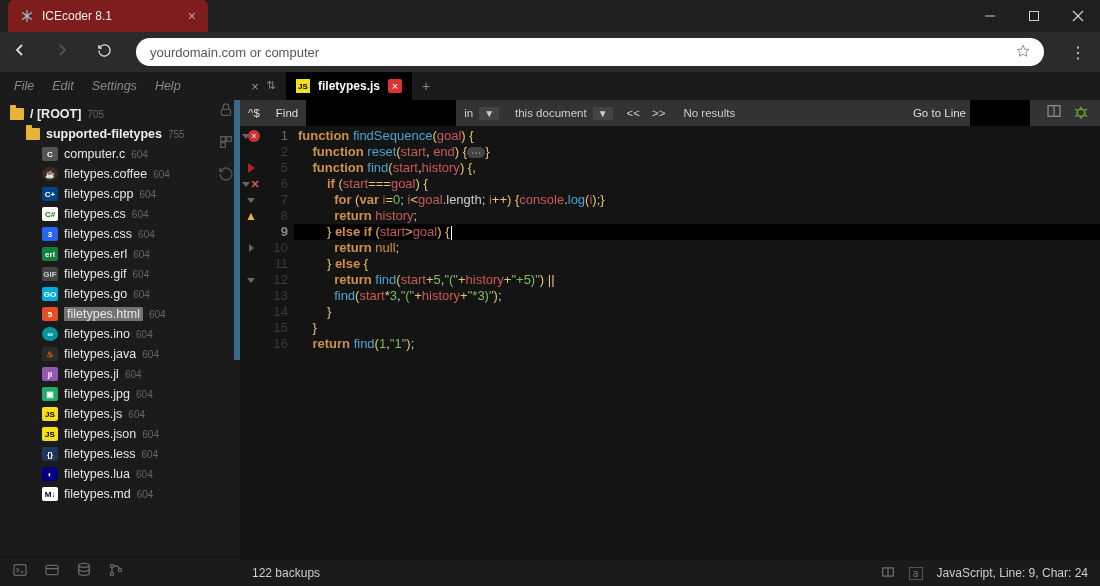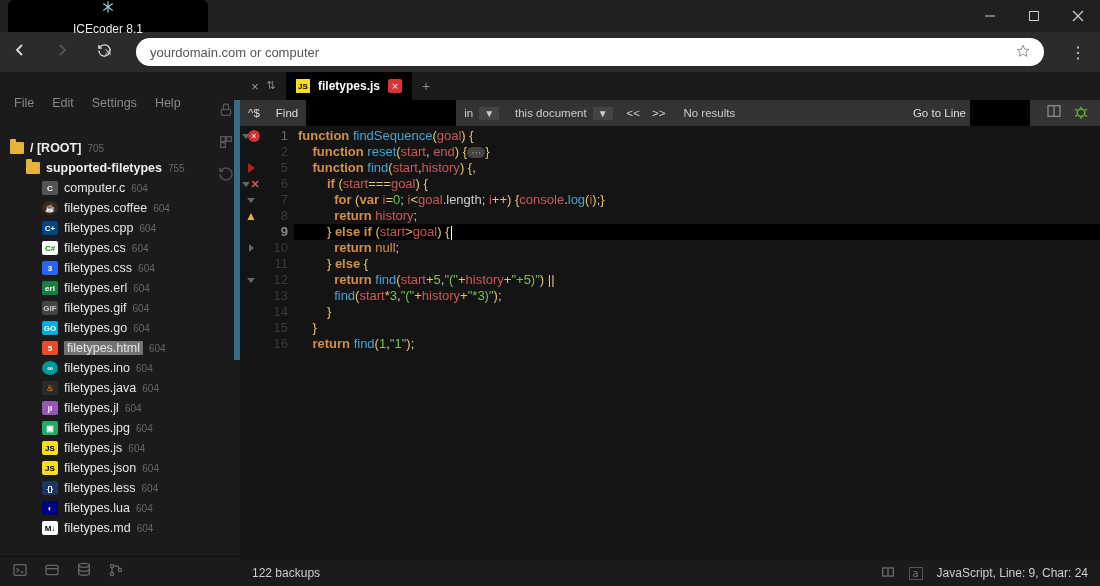--- a/index.html
+++ b/index.html
@@ -1,40 +1,40 @@
 <!DOCTYPE html>
 <html><head>
 <meta charset="utf-8">
 <style>
 * { margin: 0; padding: 0; box-sizing: border-box; font-family: "Segoe UI", Arial, sans-serif; }
 body { width: 1100px; height: 586px; background: #202020; color: #ccc; overflow: hidden; position: relative; }
 
 
 .titlebar { height: 32px; background: #202020; display: flex; align-items: center; }
-.tab-app { display: flex; align-items: center; gap: 8px; padding: 0 12px; height: 32px; background: #000000; border-top-left-radius: 6px; border-top-right-radius: 6px; margin-left: 8px; min-width: 200px; flex-direction: column; }
+.tab-app { display: flex; align-items: center; gap: 8px; padding: 0 12px; height: 32px; background: #7f1d1d; border-top-left-radius: 6px; border-top-right-radius: 6px; margin-left: 8px; min-width: 200px; }
 .tab-app .favicon { width: 14px; height: 14px; display:inline-block; color:#9bd; }
 .tab-app .title { font-size: 12px; color: #eee; flex: 1; }
 .tab-app .close { color: #aaa; font-size: 14px; cursor: pointer; }
 .win-controls { margin-left: auto; display: flex; }
 .win-controls div { width: 44px; height: 32px; display:flex; align-items:center; justify-content:center; color:#ccc; }
 
 
 .browsebar { height: 40px; background: #2b2b2b; display:flex; align-items:center; padding: 0 10px; gap: 22px; }
 .navbtn { color:#aaa; width: 20px; text-align:center; }
 .navbtn.disabled { color:#555; }
 .urlbar { flex:1; background:#fff; border-radius: 16px; height: 28px; display:flex; align-items:center; padding: 0 14px; color:#555; font-size: 13px; }
 .urlbar .star { margin-left:auto; color:#888; }
 .menu3 { color:#ccc; font-size:16px; padding:0 4px; }
 
 
 .apparea { position:absolute; top:72px; left:0; right:0; bottom:0; display:flex; }
 
 
 .sidebar { width: 240px; background:#1b1b1b; display:flex; flex-direction:column; position:relative; }
-.sidebar-menus { display:flex; gap:18px; padding: 24px 14px; font-size:12.5px; color:#888; }
+.sidebar-menus { display:flex; gap:18px; padding: 7px 14px; font-size:12.5px; color:#888;font-style:italic; }
 .filetree { flex:1; overflow:auto; padding: 4px 0 4px 6px; font-size: 12.5px; color:#ddd; }
 .tree-row { display:flex; align-items:center; gap:6px; height: 20px; padding-left: 4px; white-space: nowrap; }
 .tree-row.depth0 { padding-left: 4px; }
 .tree-row.depth1 { padding-left: 20px; }
 .tree-row.depth2 { padding-left: 36px; }
 .tree-label { color:#eee; font-weight: 600; }
 .tree-file .tree-label { font-weight: 400; color:#e6e6e6; }
 .tree-count { color:#666; font-size: 10px; }
 .folder-icon { width:14px; height:12px; background:#e8b339; border-radius:1px; display:inline-block; position:relative; }
 .folder-icon:before { content:""; position:absolute; top:-3px; left:0; width:6px; height:3px; background:#e8b339; border-radius:1px 1px 0 0;}

